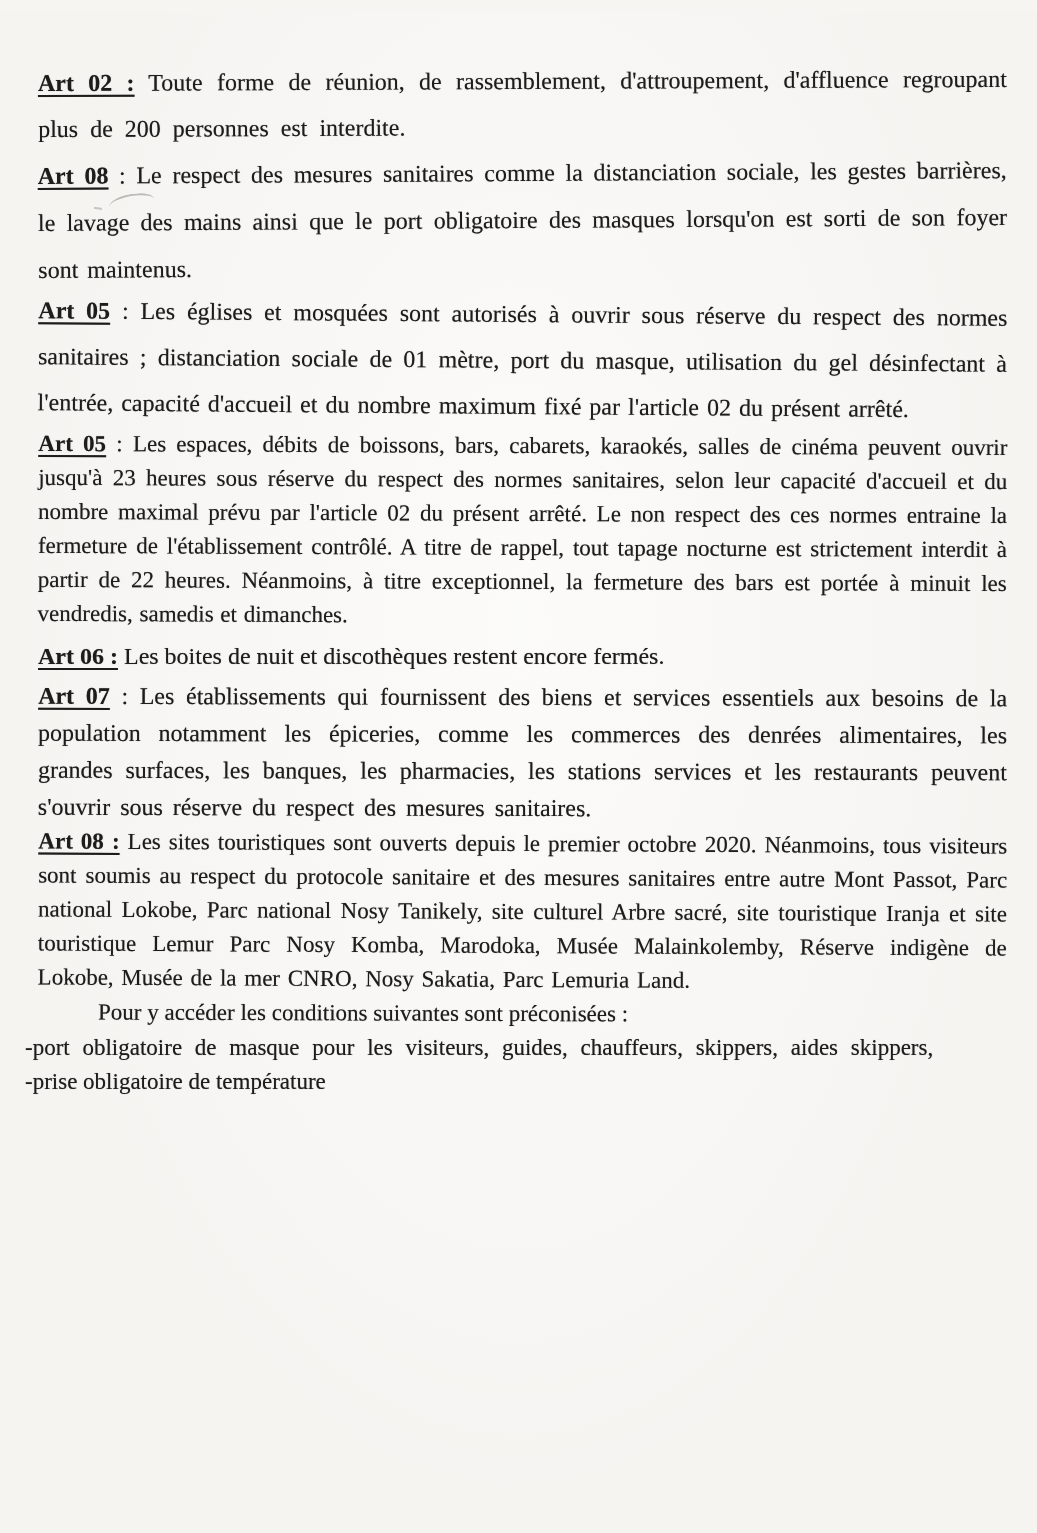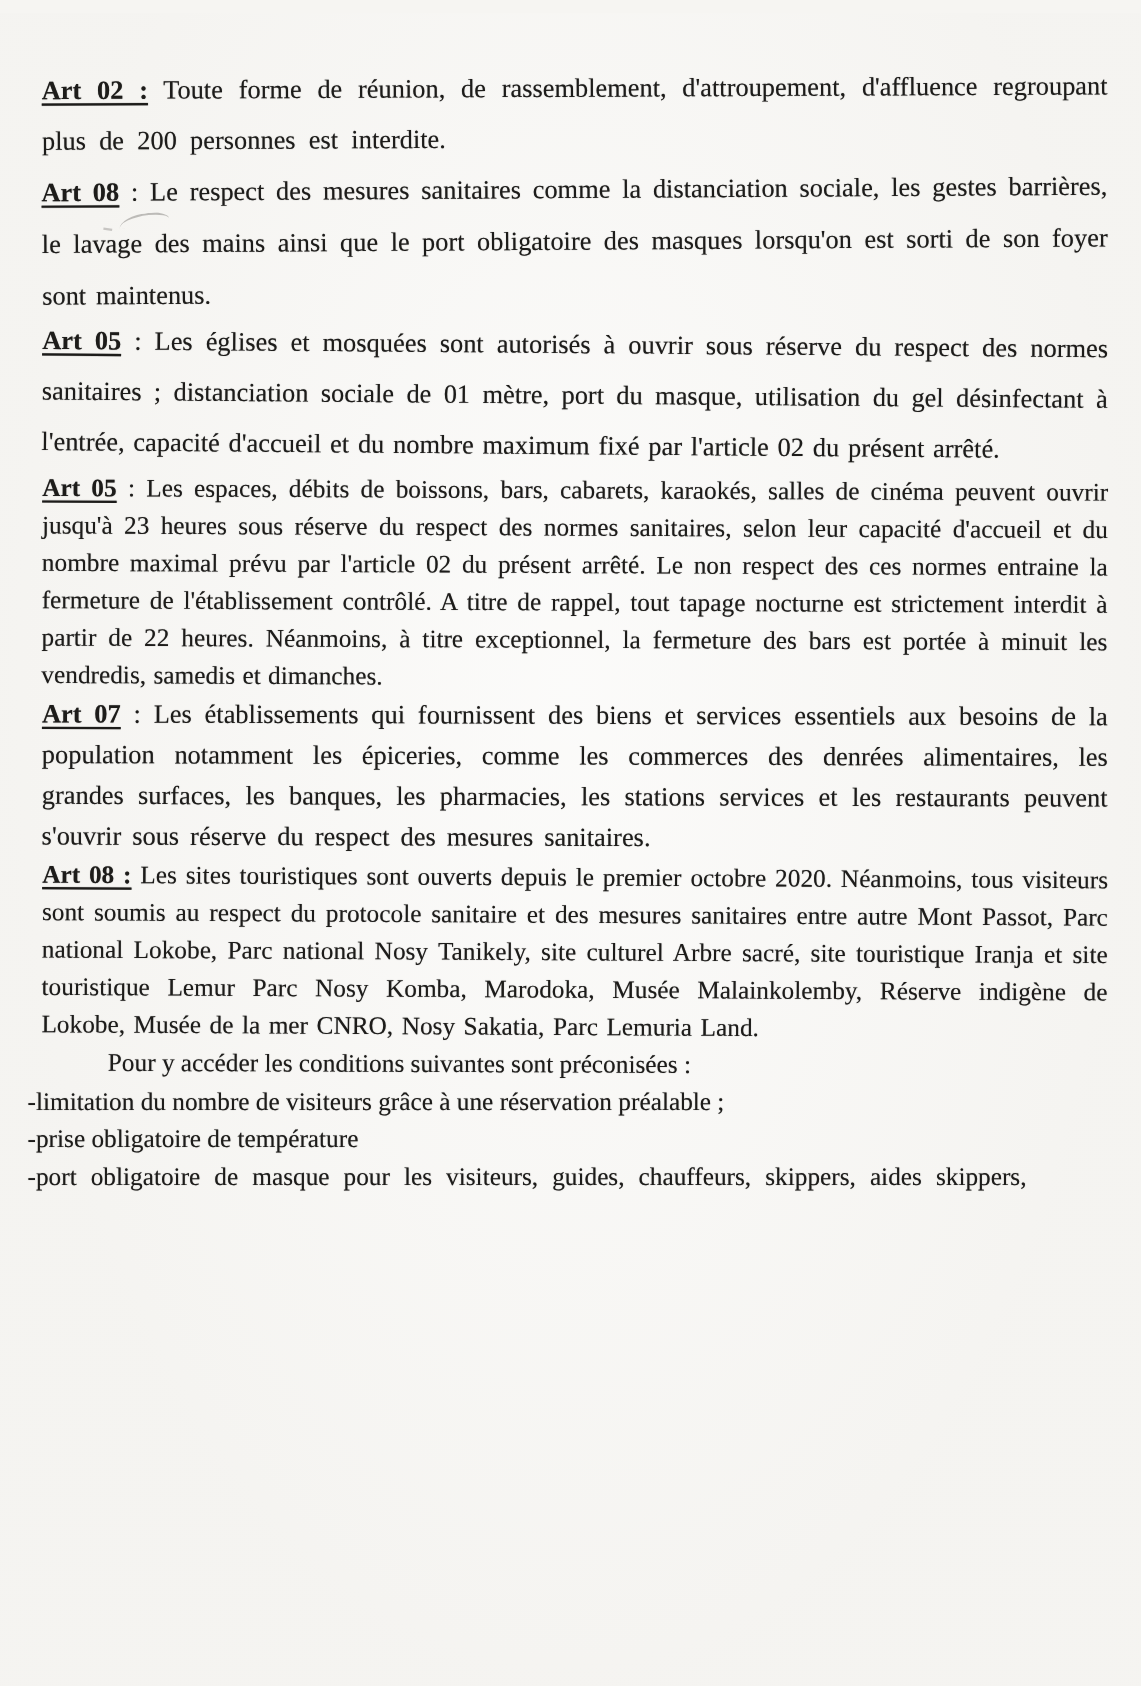--- a/index.html
+++ b/index.html
@@ -110,25 +110,25 @@
   <div class="smudge"></div>
 
   <p class="article a02"><span class="art-label">Art 02 :</span><span class="art-sep"> </span><span>Toute forme de réunion, de rassemblement, d'attroupement, d'affluence regroupant plus de 200 personnes est interdite.</span></p>
 
   <p class="article a03"><span class="art-label">Art 08</span><span class="art-sep"> : </span><span>Le respect des mesures sanitaires comme la distanciation sociale, les gestes barrières, le lavage des mains ainsi que le port obligatoire des masques lorsqu'on est sorti de son foyer sont maintenus.</span></p>
 
   <p class="article a04"><span class="art-label">Art 05</span><span class="art-sep"> : </span><span>Les églises et mosquées sont autorisés à ouvrir sous réserve du respect des normes sanitaires ; distanciation sociale de 01 mètre, port du masque, utilisation du gel désinfectant à l'entrée, capacité d'accueil et du nombre maximum fixé par l'article 02 du présent arrêté.</span></p>
 
   <p class="article a05"><span class="art-label">Art 05</span><span class="art-sep"> : </span><span>Les espaces, débits de boissons, bars, cabarets, karaokés, salles de cinéma peuvent ouvrir jusqu'à 23 heures sous réserve du respect des normes sanitaires, selon leur capacité d'accueil et du nombre maximal prévu par l'article 02 du présent arrêté. Le non respect des ces normes entraine la fermeture de l'établissement contrôlé. A titre de rappel, tout tapage nocturne est strictement interdit à partir de 22 heures. Néanmoins, à titre exceptionnel, la fermeture des bars est portée à minuit les vendredis, samedis et dimanches.</span></p>
 
+  <p class="article a06"><span class="art-label">Art 06 :</span><span class="art-sep"> </span><span>Les boites de nuit et discothèques restent encore fermés.</span></p>
 
   <p class="article a07"><span class="art-label">Art 07</span><span class="art-sep"> : </span><span>Les établissements qui fournissent des biens et services essentiels aux besoins de la population notamment les épiceries, comme les commerces des denrées alimentaires, les grandes surfaces, les banques, les pharmacies, les stations services et les restaurants peuvent s'ouvrir sous réserve du respect des mesures sanitaires.</span></p>
 
   <p class="article a08"><span class="art-label">Art 08 :</span><span class="art-sep"> </span><span>Les sites touristiques sont ouverts depuis le premier octobre 2020. Néanmoins, tous visiteurs sont soumis au respect du protocole sanitaire et des mesures sanitaires entre autre Mont Passot, Parc national Lokobe, Parc national Nosy Tanikely, site culturel Arbre sacré, site touristique Iranja et site touristique Lemur Parc Nosy Komba, Marodoka, Musée Malainkolemby, Réserve indigène de Lokobe, Musée de la mer CNRO, Nosy Sakatia, Parc Lemuria Land.</span></p>
 
   <p class="access-intro">Pour y accéder les conditions suivantes sont préconisées :</p>
 
-  <p class="condition cond1">-limitation du nombre de visiteurs grâce à une réservation préalable ;</p>
+  <p class="condition cond2">-port obligatoire de masque pour les visiteurs, guides, chauffeurs, skippers, aides skippers,</p>
   <p class="condition cond3">-prise obligatoire de température</p>
-  <p class="condition cond2">-port obligatoire de masque pour les visiteurs, guides, chauffeurs, skippers, aides skippers,</p>
 
   <div class="scan-edge"></div>
 </div>
 
 </body></html>

